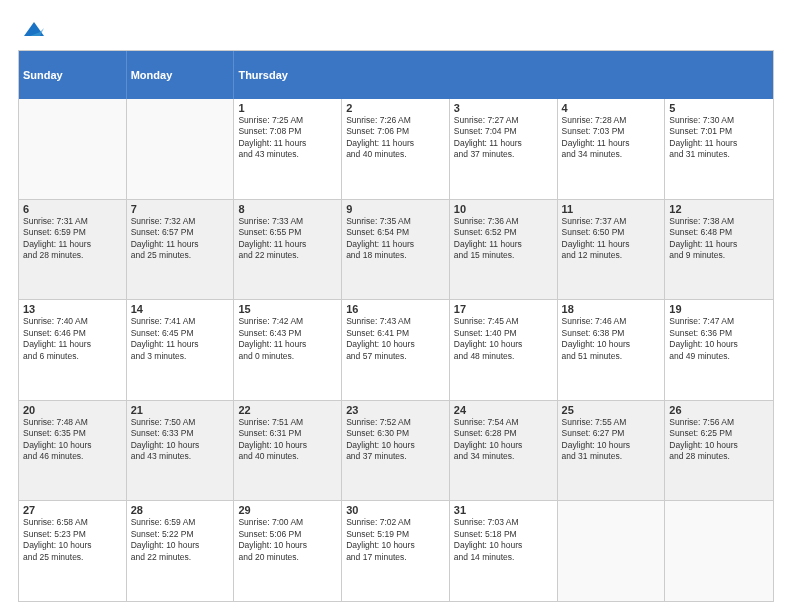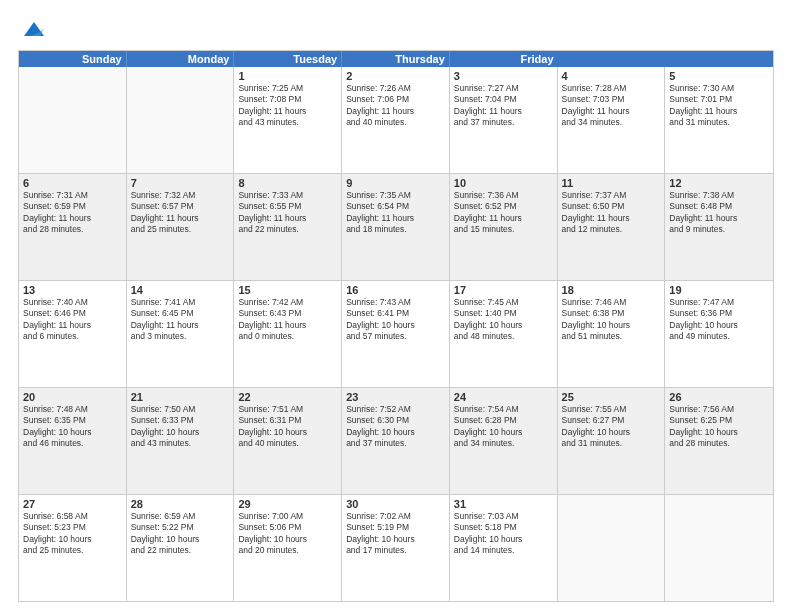--- a/index.html
+++ b/index.html
@@ -57,22 +57,22 @@
     }
     .cal-header {
       display: grid;
       grid-template-columns: repeat(7, 1fr);
       background: #3a76c4;
     }
     .cal-header-cell {
       color: #fff;
       font-size: 11px;
       font-weight: bold;
-      padding: 2px 4px;
-      text-align: right;
+      padding: 18px 4px;
+      text-align: left;
       border-right: 1px solid #5a8fd0;
     }
     .cal-header-cell:last-child { border-right: none; }
     .cal-body {
       flex: 1;
       display: flex;
       flex-direction: column;
     }
     .cal-row {
       display: grid;
@@ -123,23 +123,21 @@
     <div class="title-block">
       <div class="month-title"></div>
       <div class="location"></div>
     </div>
   </div>
 
   <div class="calendar">
     <div class="cal-header">
     <div class="cal-header-cell">Sunday</div>
         <div class="cal-header-cell">Monday</div>
-        <div class="cal-header-cell">Tuesday</div>
         <div class="cal-header-cell">Thursday</div>
-        <div class="cal-header-cell">Friday</div>
       </div>
     <div class="cal-body">
     <div class="cal-row">
           <div class="cal-cell empty"></div>
           <div class="cal-cell empty"></div>
           <div class="cal-cell">
             <span class="day-num">1</span>
             <span class="cell-line">Sunrise: 7:25 AM</span>
             <span class="cell-line">Sunset: 7:08 PM</span>
             <span class="cell-line">Daylight: 11 hours</span>

